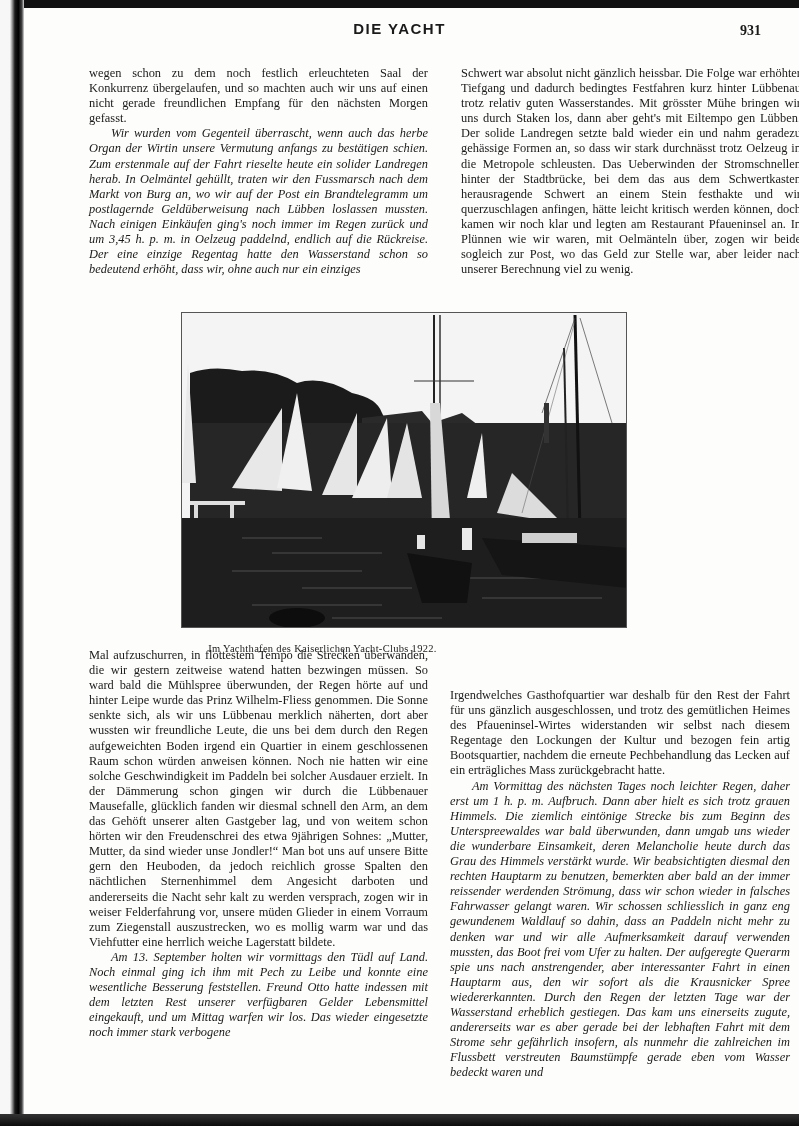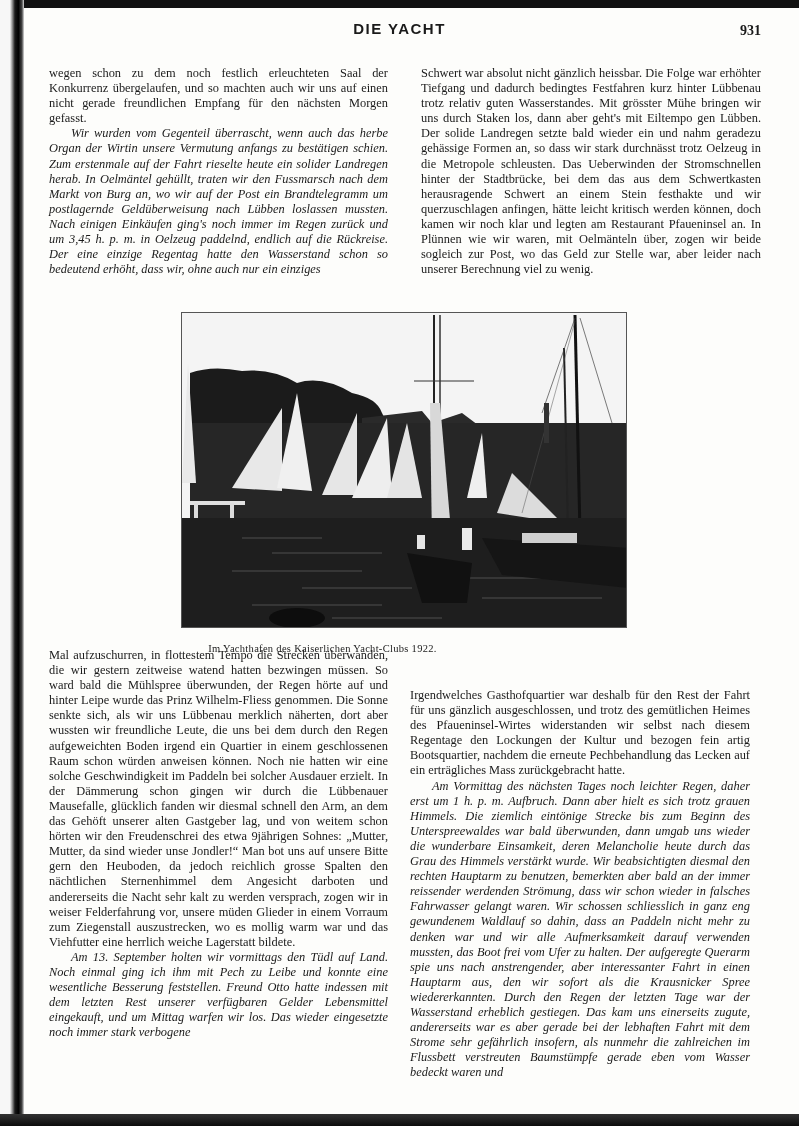--- a/index.html
+++ b/index.html
@@ -19,20 +19,21 @@
     .binding-left { position: absolute; left: 0; top: 0; width: 10px; height: 1126px; background: #f7f7f7; }
     .running-head {
       position: absolute; top: 20px; left: 0; width: 799px; text-align: center;
       font-size: 15px; letter-spacing: 1.5px; font-weight: bold;
       font-family: Liberation Sans, sans-serif;
     }
     .page-number { position: absolute; top: 23px; left: 740px; font-size: 14px; font-weight: bold; text-align: center; }
     .col {
       position: absolute; font-size: 12.4px; line-height: 15.1px; text-align: justify;
       hyphens: manual;
+      margin-left: 40px;
     }
     .col p { text-indent: 0; }
     .col p.indent { text-indent: 22px; font-style: italic; }
     .col-tl { left: 49px; top: 66px; width: 339px; }
     .col-tr { left: 421px; top: 66px; width: 340px; }
     .col-bl { left: 49px; top: 648px; width: 339px; }
     .col-br { left: 410px; top: 688px; width: 340px; }
     .photo-frame {
       position: absolute; left: 181px; top: 312px; width: 446px; height: 316px;
       border: 1px solid #555; background: #f2f2f2; overflow: hidden;

